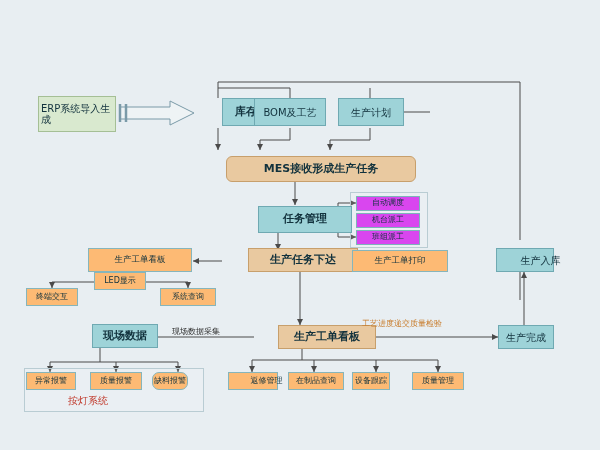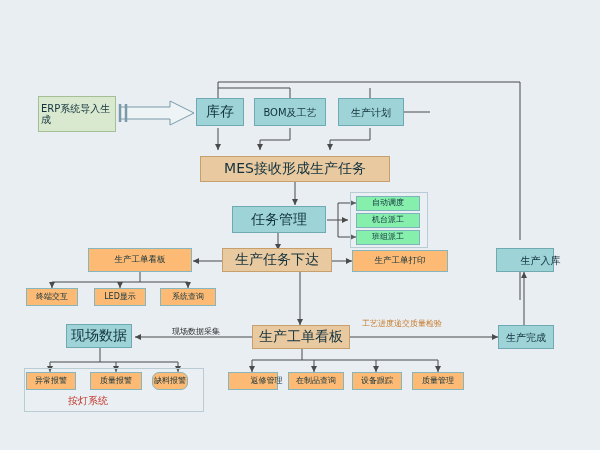--- a/index.html
+++ b/index.html
@@ -36,41 +36,42 @@
     color: #12323d;
     white-space: nowrap;
   }
   
   .teal {
     background: #9ed3d8;
     border-color: #6fa9b2;
   }
   
   .paleteal {
-    background: #86efac;
+    background: #d946ef;
     border-color: #7db3ba;
   }
   
   .tan {
     background: #e9c9a0;
     border-color: #c79f6c;
   }
   
   .green {
     background: #d9e9cf;
     border-color: #a5bf95;
   }
   
   .pale {
     background: #fdba74;
     border-color: #86b5bb;
   }
   .big {
-    font-size: 14px;
-    font-weight: normal;
+    font-size: 11px;
+    font-weight: bold;
+    margin-left: 26px;
   }
   .mid {
     font-size: 10px;
   }
   .sm {
     font-size: 8.5px;
   }
   .xs {
     font-size: 8px;
   }
@@ -173,47 +174,47 @@
 
   <div class="group-box" style="left:350px; top:192px; width:78px; height:56px;"></div>
   <div class="group-box" style="left:24px; top:368px; width:180px; height:44px;"></div>
 
   <div class="node green mid" style="left:38px; top:96px; width:78px; height:36px; padding:2px; white-space:normal;">ERP系统导入生成</div>
 
   <div class="node teal big" style="left:196px; top:98px; width:48px; height:28px;">库存</div>
   <div class="node teal mid" style="left:254px; top:98px; width:72px; height:28px;">BOM及工艺</div>
   <div class="node teal mid" style="left:338px; top:98px; width:66px; height:28px;">生产计划</div>
 
-  <div class="node tan big" style="left:200px; top:156px; width:190px; height:26px;">MES接收形成生产任务</div>
+  <div class="node tan big" style="left:200px; top:156px; width:190px; height:26px;border-radius:6px;">MES接收形成生产任务</div>
 
   <div class="node teal big" style="left:232px; top:206px; width:94px; height:27px;">任务管理</div>
 
   <div class="node paleteal xs" style="left:356px; top:196px; width:64px; height:15px;">自动调度</div>
   <div class="node paleteal xs" style="left:356px; top:213px; width:64px; height:15px;">机台派工</div>
   <div class="node paleteal xs" style="left:356px; top:230px; width:64px; height:15px;">班组派工</div>
 
   <div class="node pale sm" style="left:88px; top:248px; width:104px; height:24px;">生产工单看板</div>
   <div class="node tan big" style="left:222px; top:248px; width:110px; height:24px;">生产任务下达</div>
   <div class="node pale sm" style="left:352px; top:250px; width:96px; height:22px;">生产工单打印</div>
 
   <div class="node pale xs" style="left:26px; top:288px; width:52px; height:18px;">终端交互</div>
-  <div class="node pale xs" style="left:94px; top:288px; width:52px; height:18px;">LED显示</div>
+  <div class="node pale xs" style="left:94px; top:272px; width:52px; height:18px;">LED显示</div>
   <div class="node pale xs" style="left:160px; top:288px; width:56px; height:18px;">系统查询</div>
 
   <div class="node teal big" style="left:66px; top:324px; width:66px; height:24px;">现场数据</div>
   <div class="node tan big" style="left:252px; top:325px; width:98px; height:24px;">生产工单看板</div>
   <div class="node teal mid" style="left:498px; top:325px; width:56px; height:24px;">生产完成</div>
   <div class="node teal mid" style="left:496px; top:248px; width:58px; height:24px;padding-left:31px;">生产入库</div>
 
   <div class="node pale xs" style="left:26px; top:372px; width:50px; height:18px;">异常报警</div>
   <div class="node pale xs" style="left:90px; top:372px; width:52px; height:18px;">质量报警</div>
   <div class="node pale xs" style="left:152px; top:372px; width:36px; height:18px;border-radius:7px;">缺料报警</div>
 
   <div class="node pale xs" style="left:228px; top:372px; width:50px; height:18px;padding-left:27px;">返修管理</div>
   <div class="node pale xs" style="left:288px; top:372px; width:56px; height:18px;">在制品查询</div>
-  <div class="node pale xs" style="left:352px; top:372px; width:50px; height:18px;">设备跟踪</div>
+  <div class="node pale xs" style="left:352px; top:372px; width:38px; height:18px;">设备跟踪</div>
   <div class="node pale xs" style="left:412px; top:372px; width:52px; height:18px;">质量管理</div>
 
   <div class="label" style="left:172px; top:326px;">现场数据采集</div>
   <div class="label orange" style="left:362px; top:318px;">工艺进度递交质量检验</div>
   <div class="label red" style="left:68px; top:394px; font-size:10px;">按灯系统</div>
 
 </div>
 
 </body></html>

